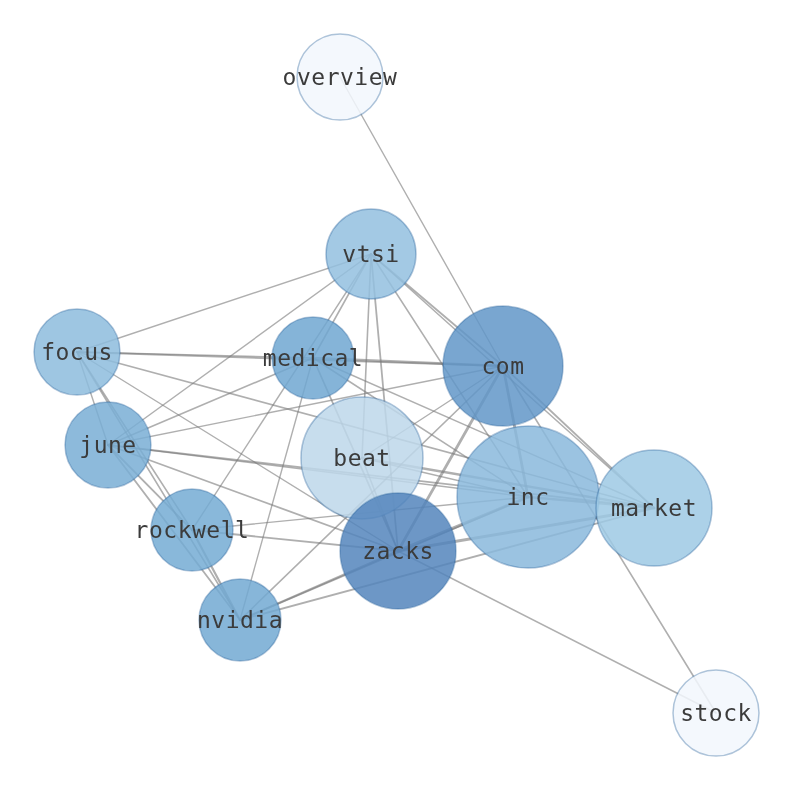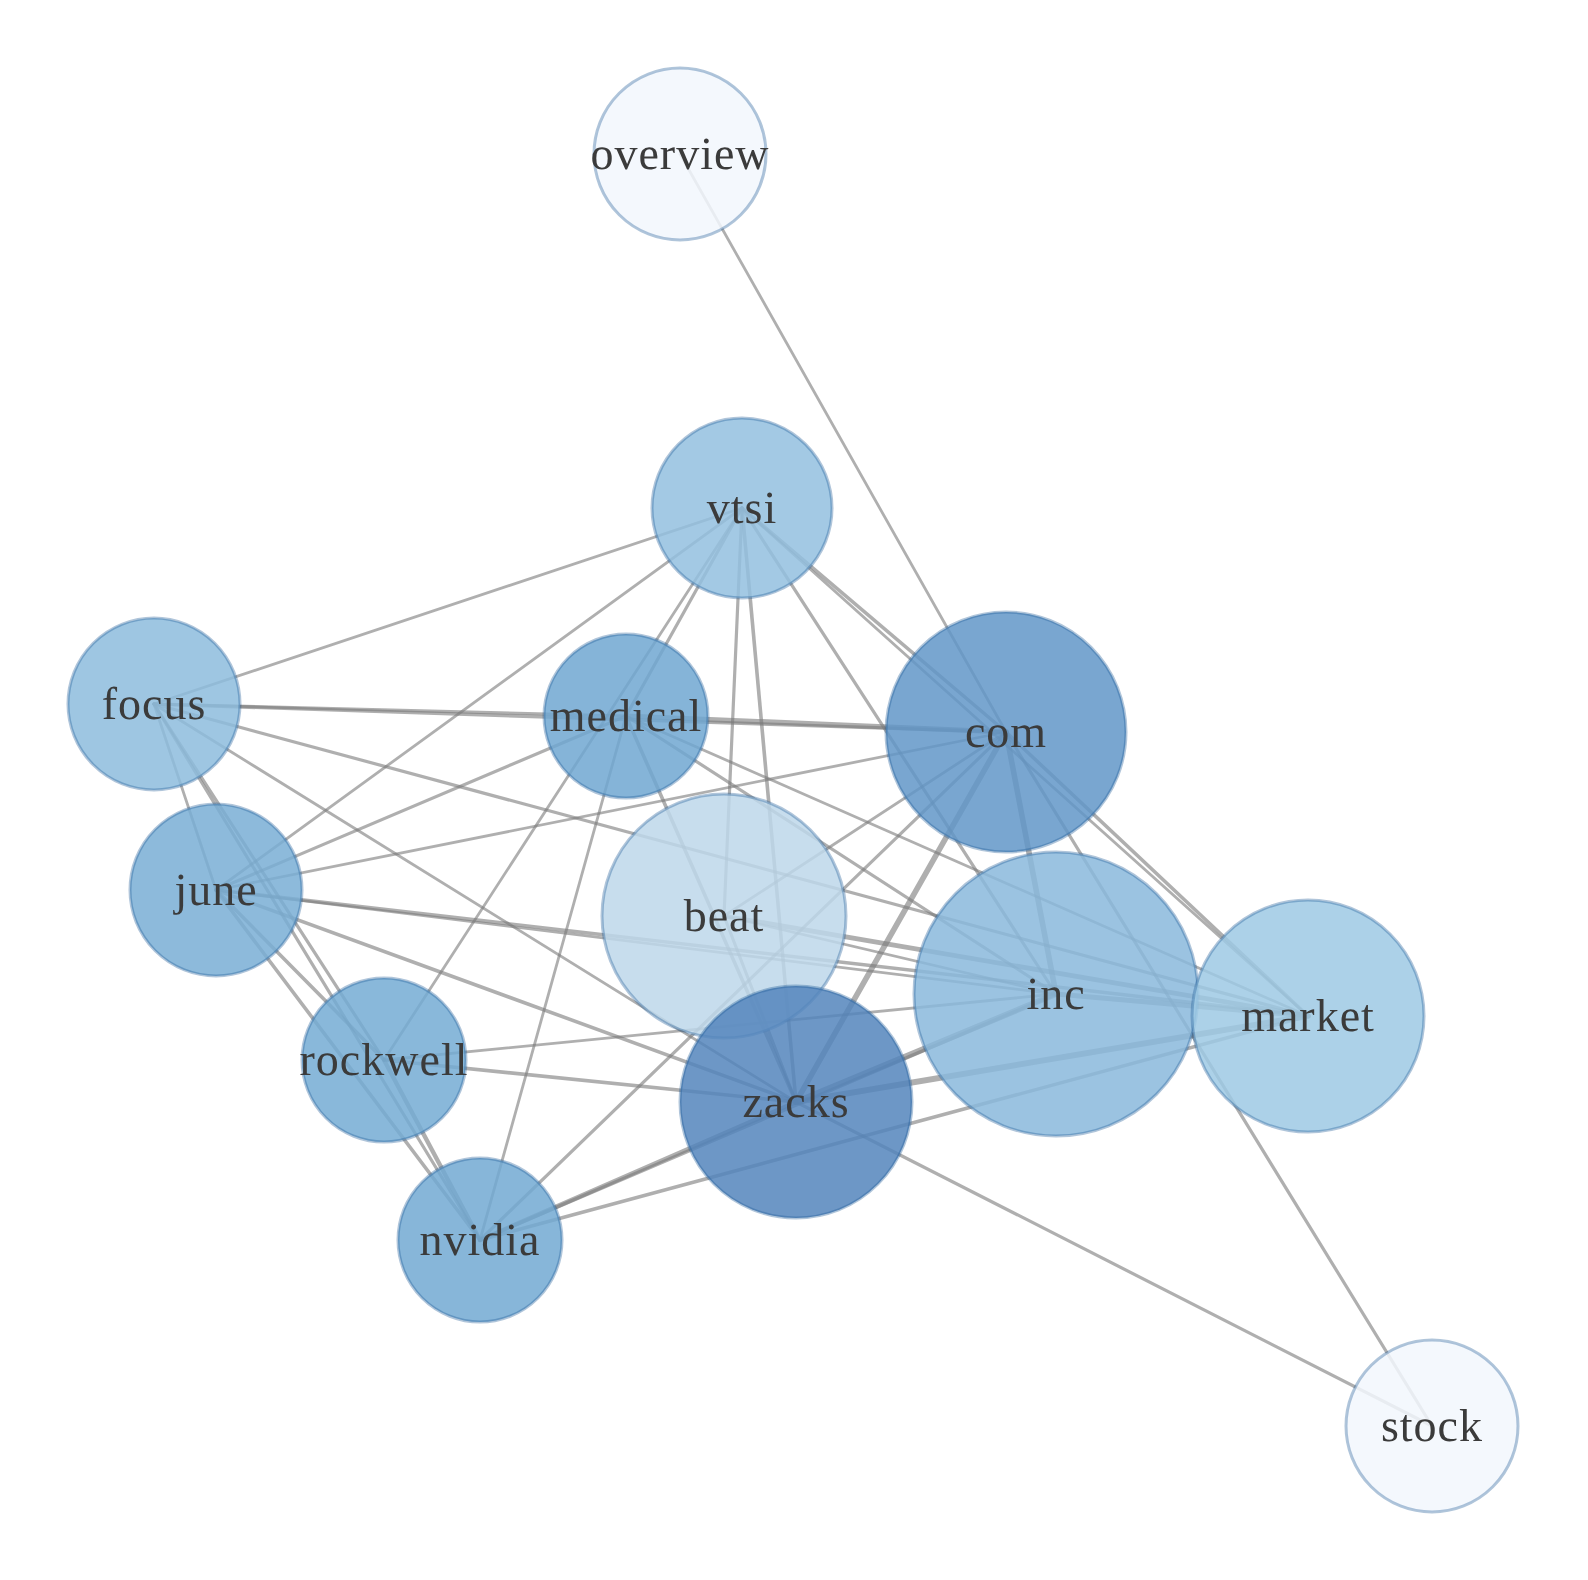--- a/index.html
+++ b/index.html
@@ -7,21 +7,20 @@
     padding: 0;
     background: #ffffff;
     font-family: "DejaVu Sans Mono", "Liberation Mono", monospace;
   }
   .canvas-wrap {
     width: 794px;
     height: 790px;
     position: relative;
     background: #ffffff;
     overflow: hidden;
-    font-family: Liberation Serif, serif;
   }
   svg { display: block; }
   .graph-edge {
     stroke-linecap: round;
   }
   .graph-node {
     stroke-width: 1.5;
     cursor: pointer;
   }
   .graph-label {

